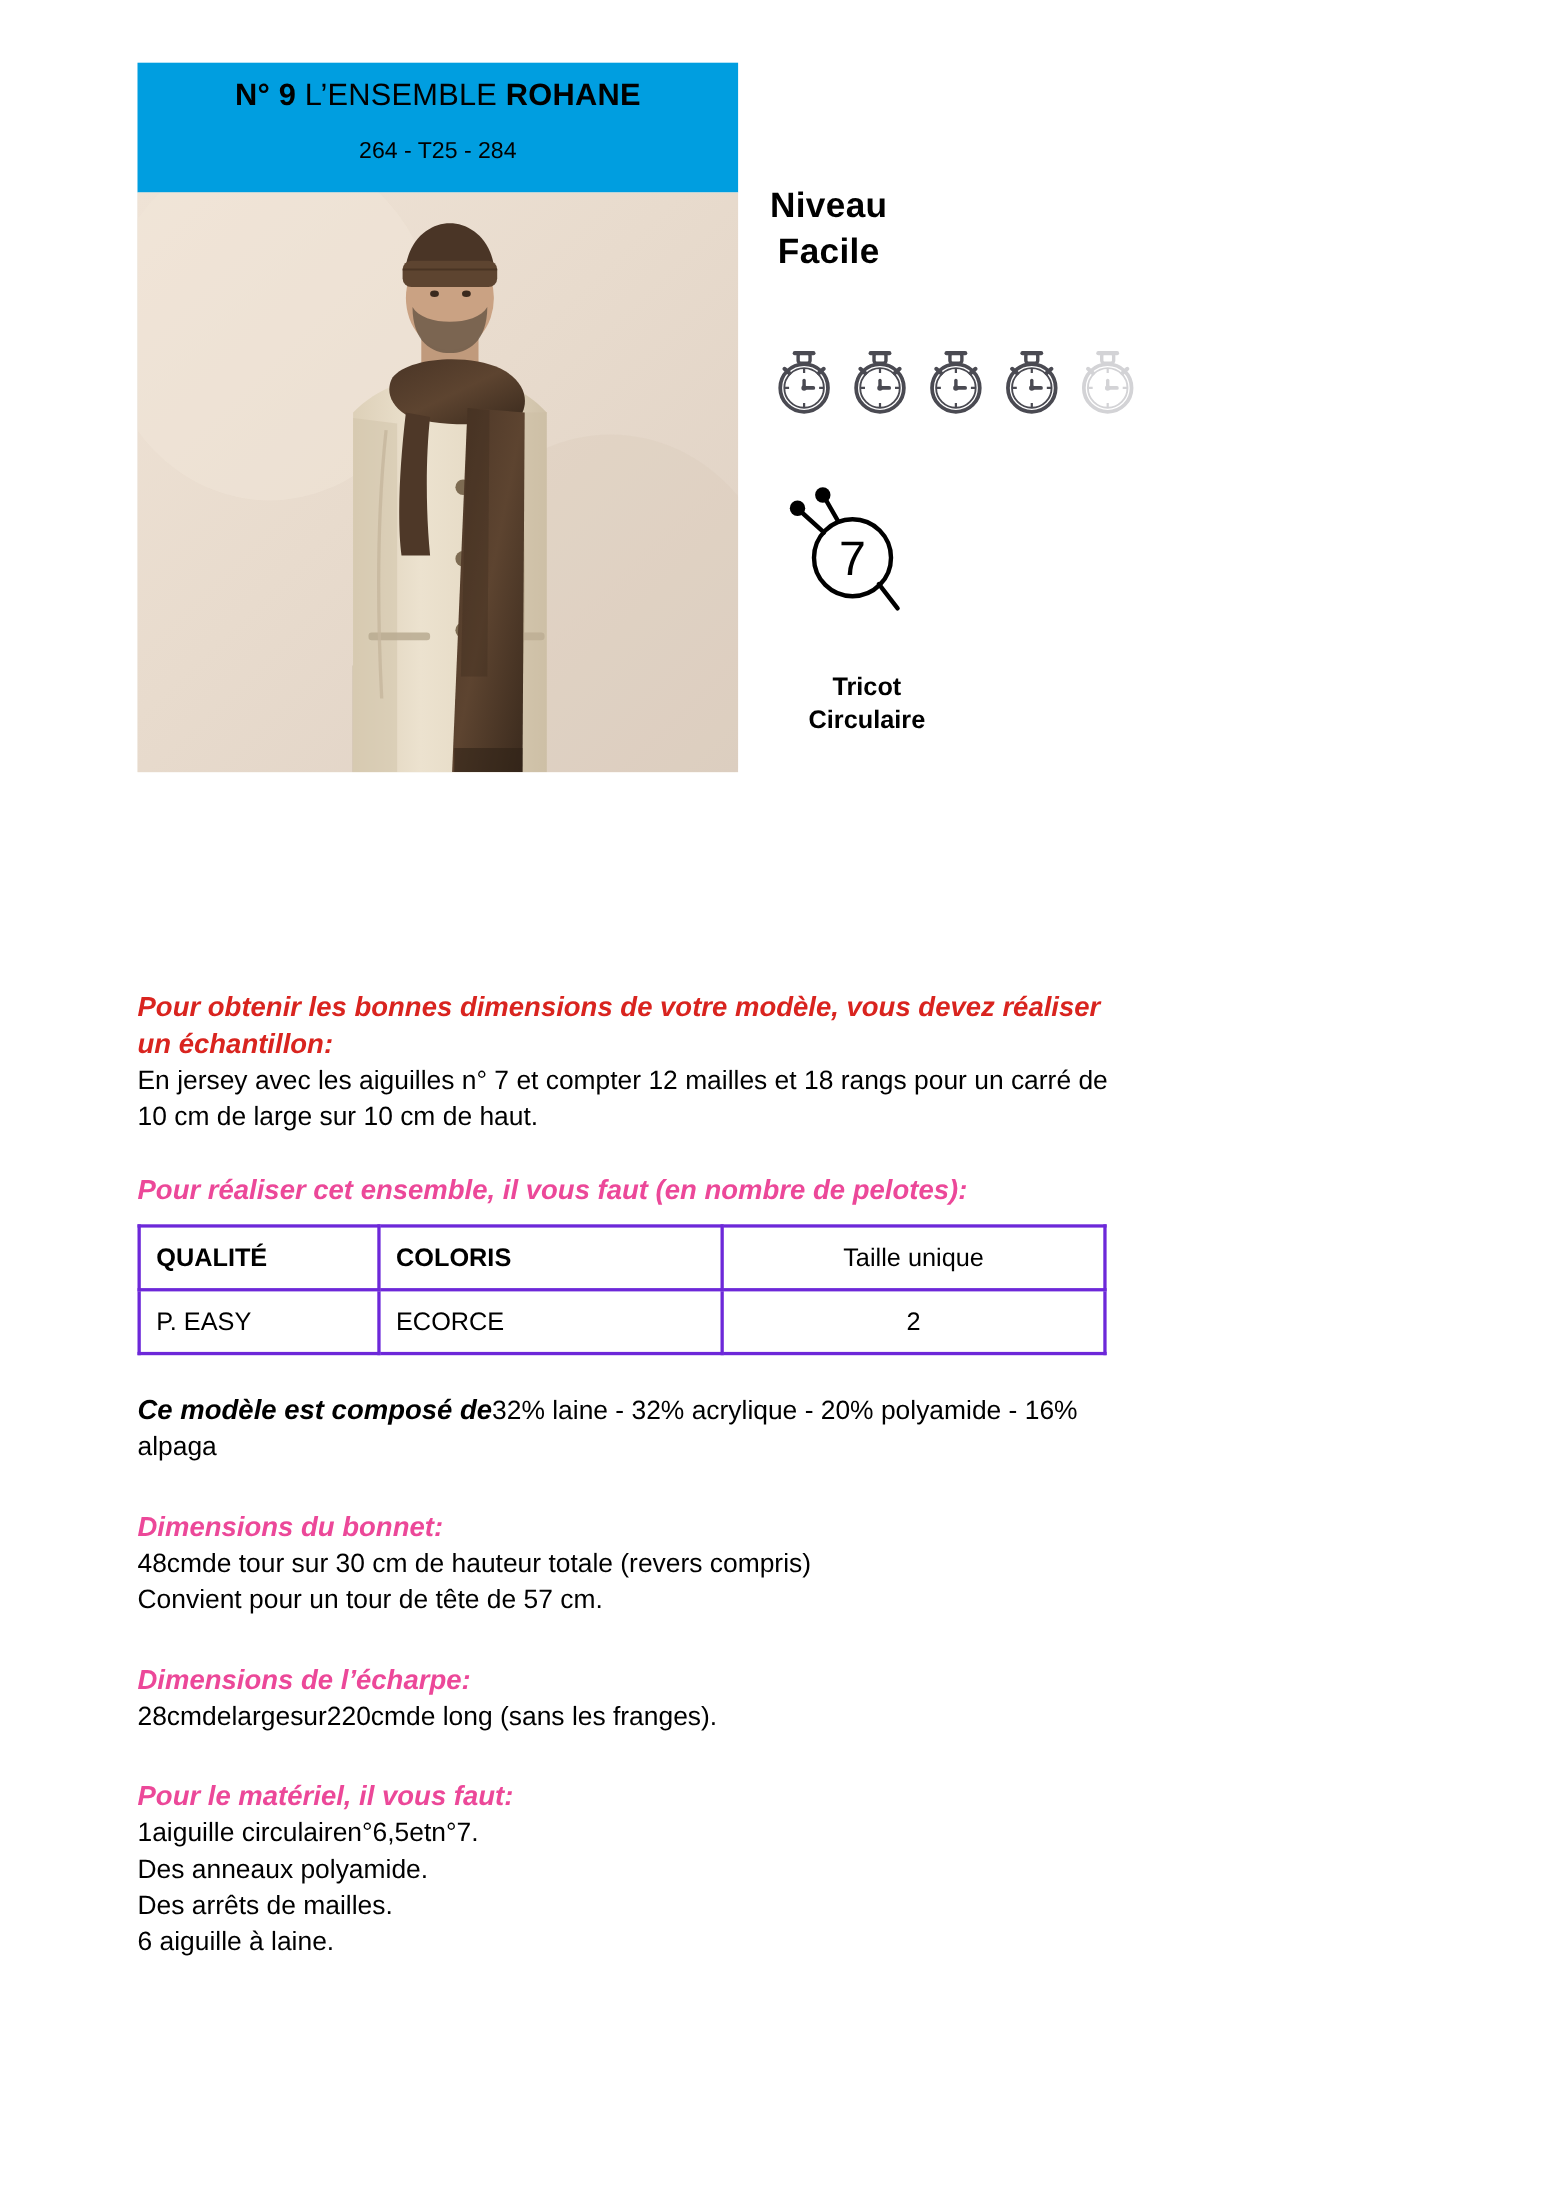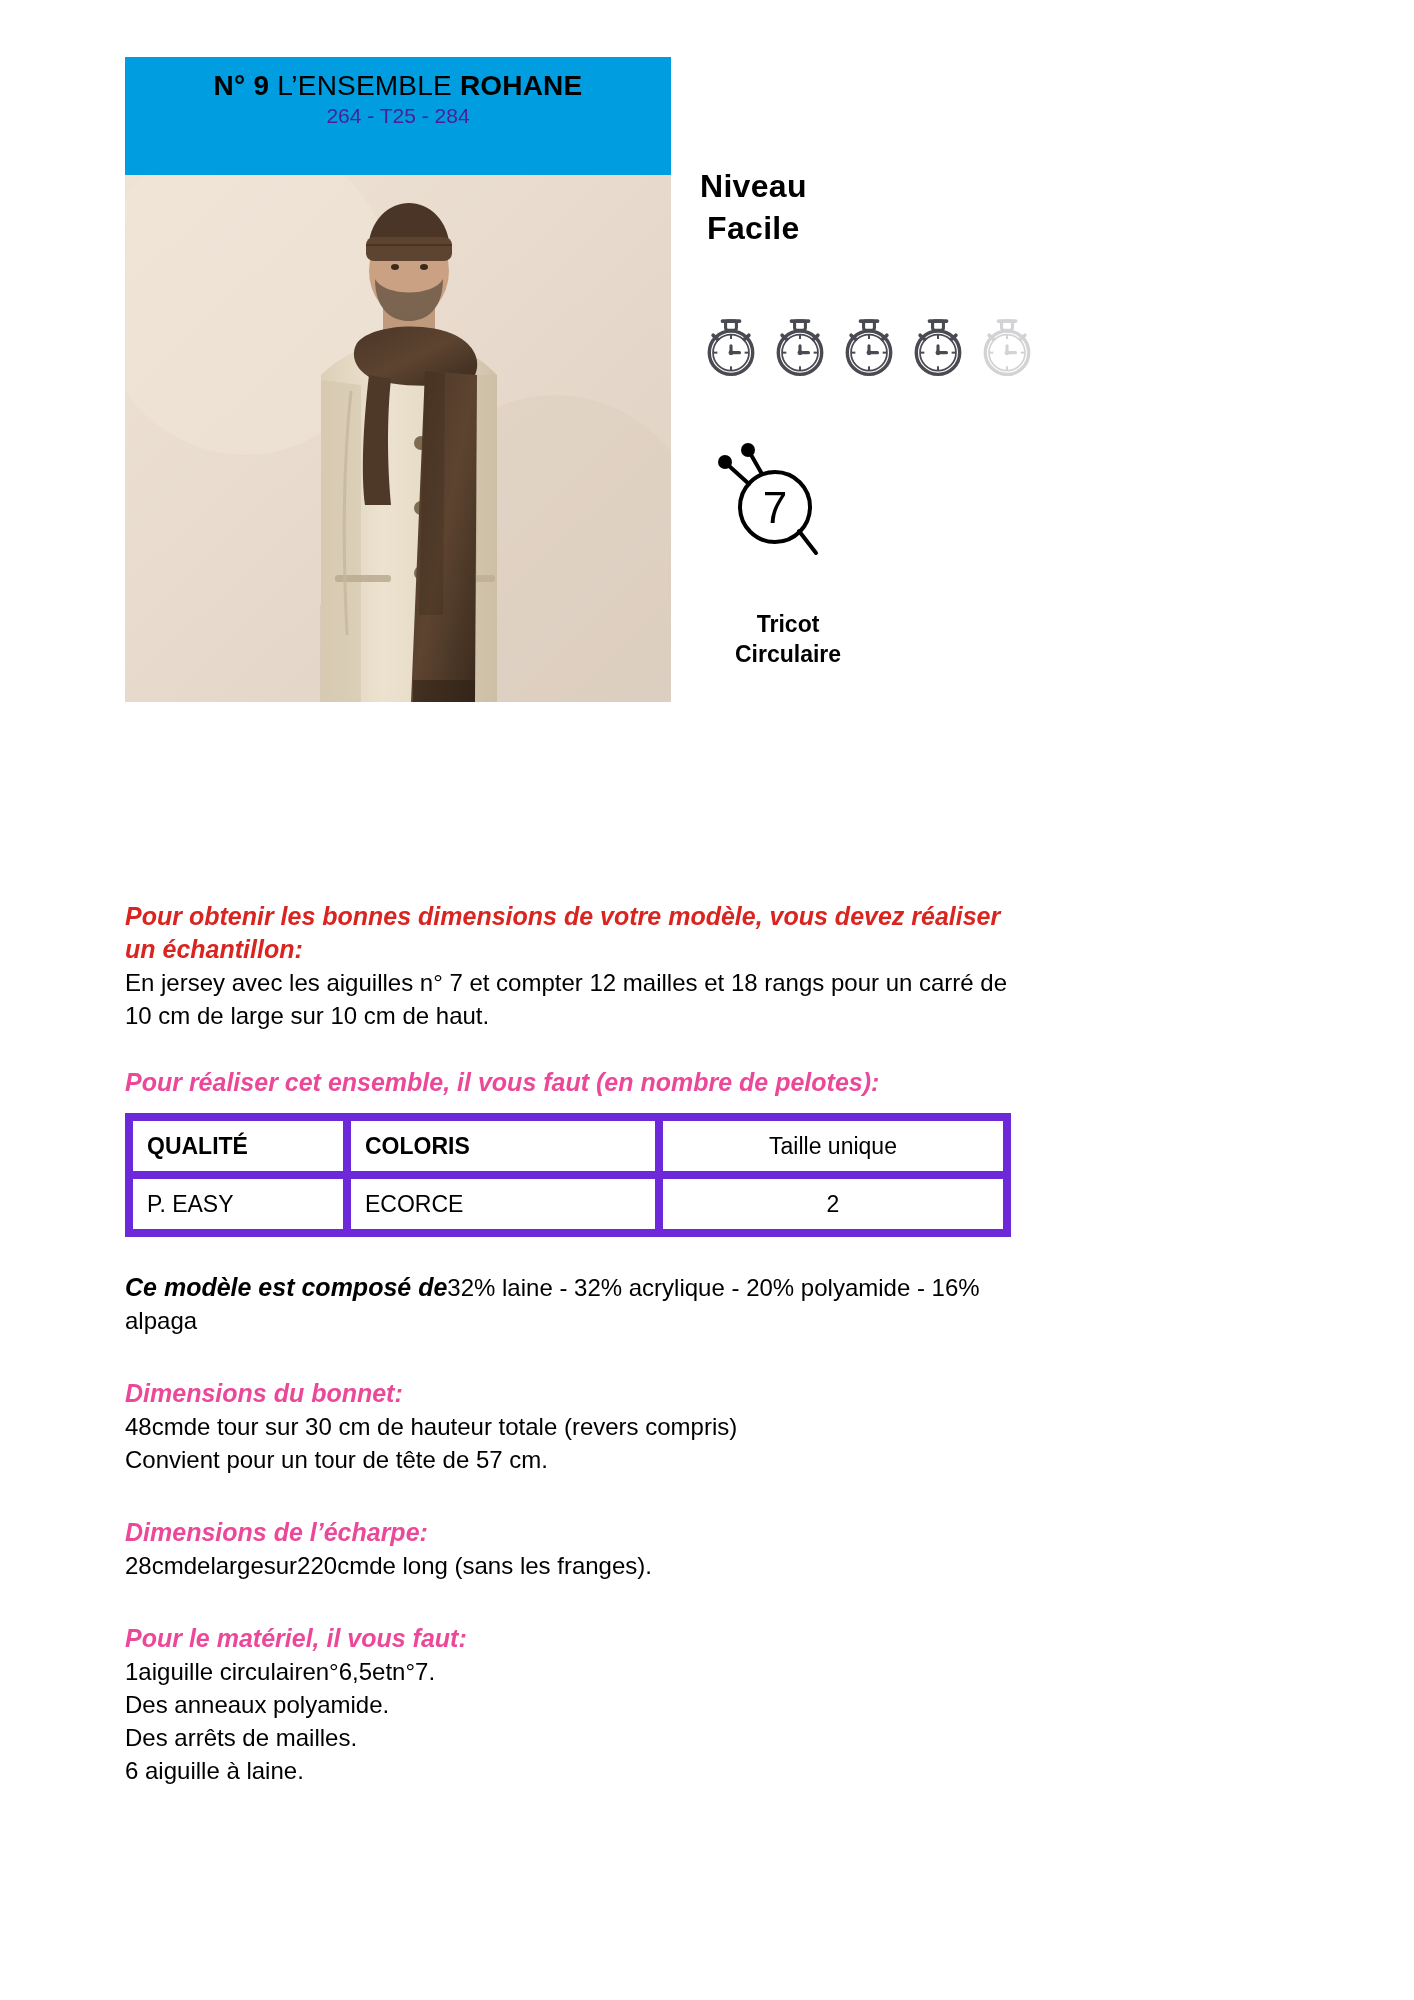--- a/index.html
+++ b/index.html
@@ -24,22 +24,22 @@
     align-items: center; justify-content: flex-start;
     padding-top: 12px;
   }
   .title-line {
     font-size: 28px; line-height: 34px; color: #000;
     letter-spacing: 0.2px; white-space: nowrap;
   }
   .title-line .b { font-weight: bold; }
   .title-line .n { font-weight: normal; }
   .subtitle-line {
-    font-size: 21px; line-height: 26px; color: #4c1d95;
-    white-space: nowrap;
+    font-size: 21px; line-height: 26px; color: #000000;
+    margin-top: 22px; white-space: nowrap;
   }
 
   .photo {
     width: 546px; height: 527px;
     position: relative; overflow: hidden;
     background: #e6d9cc;
   }
 
   
   .right-col {
@@ -78,21 +78,21 @@
     font-weight: bold; font-style: italic; font-size: 25px;
     line-height: 33px; color: #ec4899;
   }
 
   
   table.mat {
     border-collapse: collapse; width: 878px; margin-top: 14px;
     table-layout: fixed;
   }
   table.mat td {
-    border: 8px solid #6d28d9; height: 58px; padding: 0 14px;
+    border: 3px solid #6d28d9; height: 58px; padding: 0 14px;
     font-size: 23px; vertical-align: middle;
   }
   td.c1 { width: 218px; }
   td.c2 { width: 312px; }
   td.c3 { width: 348px; text-align: center; }
   td.hd { font-weight: bold; }
   td.hd.c3 { font-weight: normal; }
 
   .inline-mix { font-size: 24px; line-height: 33px; }
   .inline-mix .hd2 { font-weight: bold; font-style: italic; font-size: 25px; }

